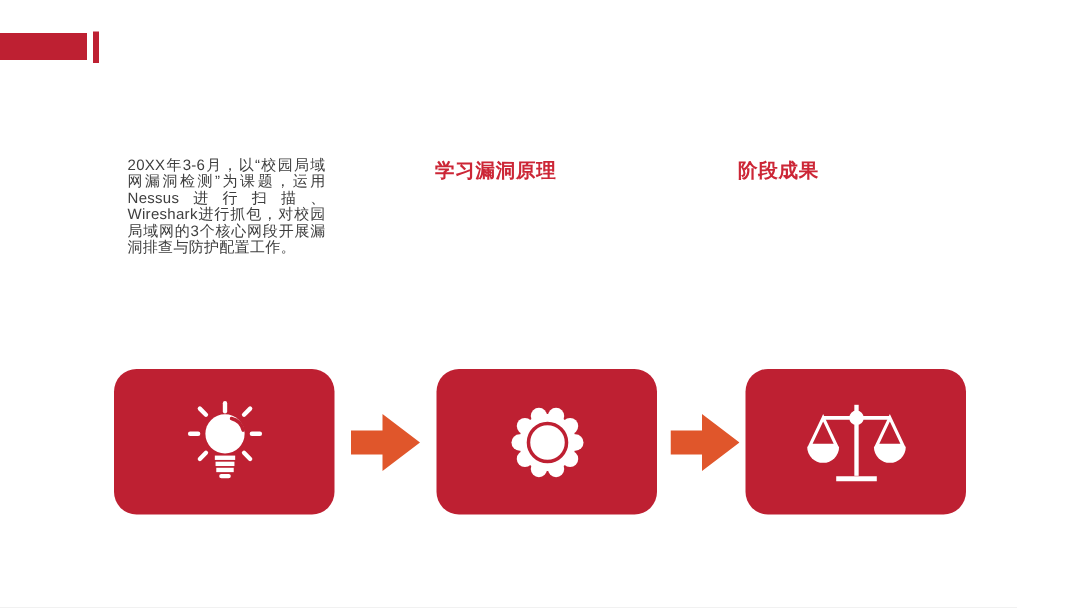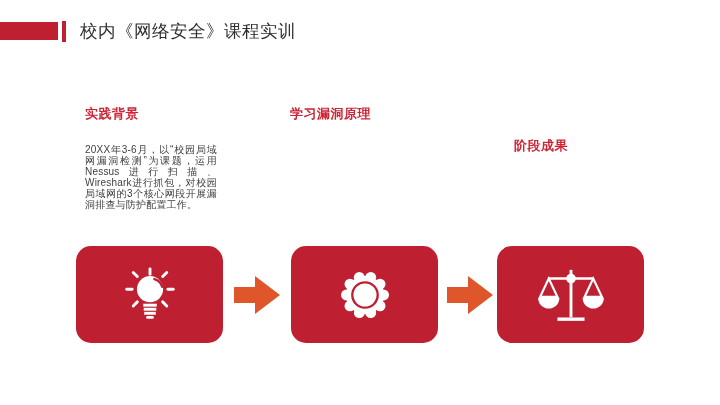--- a/index.html
+++ b/index.html
@@ -22,21 +22,21 @@
   .slide-title{
     position:absolute;left:80px;top:20px;
     font-size:17.5px;line-height:22px;
     color:#2F2F2F;letter-spacing:.5px;
     font-weight:500;
   }
   
   .col{position:absolute;top:105px;width:132px;}
   .col.c1{left:85px;}
   .col.c2{left:290px;}
-  .col.c3{left:514px;margin-top:32px;}
+  .col.c3{left:492px;}
   .col-heading{
     font-size:13px;font-weight:bold;color:#CC2636;
     letter-spacing:.5px;margin:0 0 21px 0;
   }
   .col-body{
     font-size:10px;line-height:11px;color:#3E3E3E;
     text-align:justify;letter-spacing:.2px;margin:0;
   }
   
   .card{
@@ -54,24 +54,22 @@
   .arrow.a2{left:447px;}
   .arrow svg,.card svg{display:block;}
 </style>
 </head>
 <body>
 
 <div class="slide">
 
   <div class="accent-bar"></div>
   <div class="accent-tick"></div>
-  <div class="slide-title">校内《网络安全》课程实训</div>
 
   <div class="col c1">
-    <h2 class="col-heading">实践背景</h2>
     <p class="col-body">20XX年3-6月，以“校园局域网漏洞检测”为课题，运用Nessus进行扫描、Wireshark进行抓包，对校园局域网的3个核心网段开展漏洞排查与防护配置工作。</p>
   </div>
   <div class="col c2">
     <h2 class="col-heading">学习漏洞原理</h2>
   </div>
   <div class="col c3">
     <h2 class="col-heading">阶段成果</h2>
   </div>
 
   <div class="card k1">

